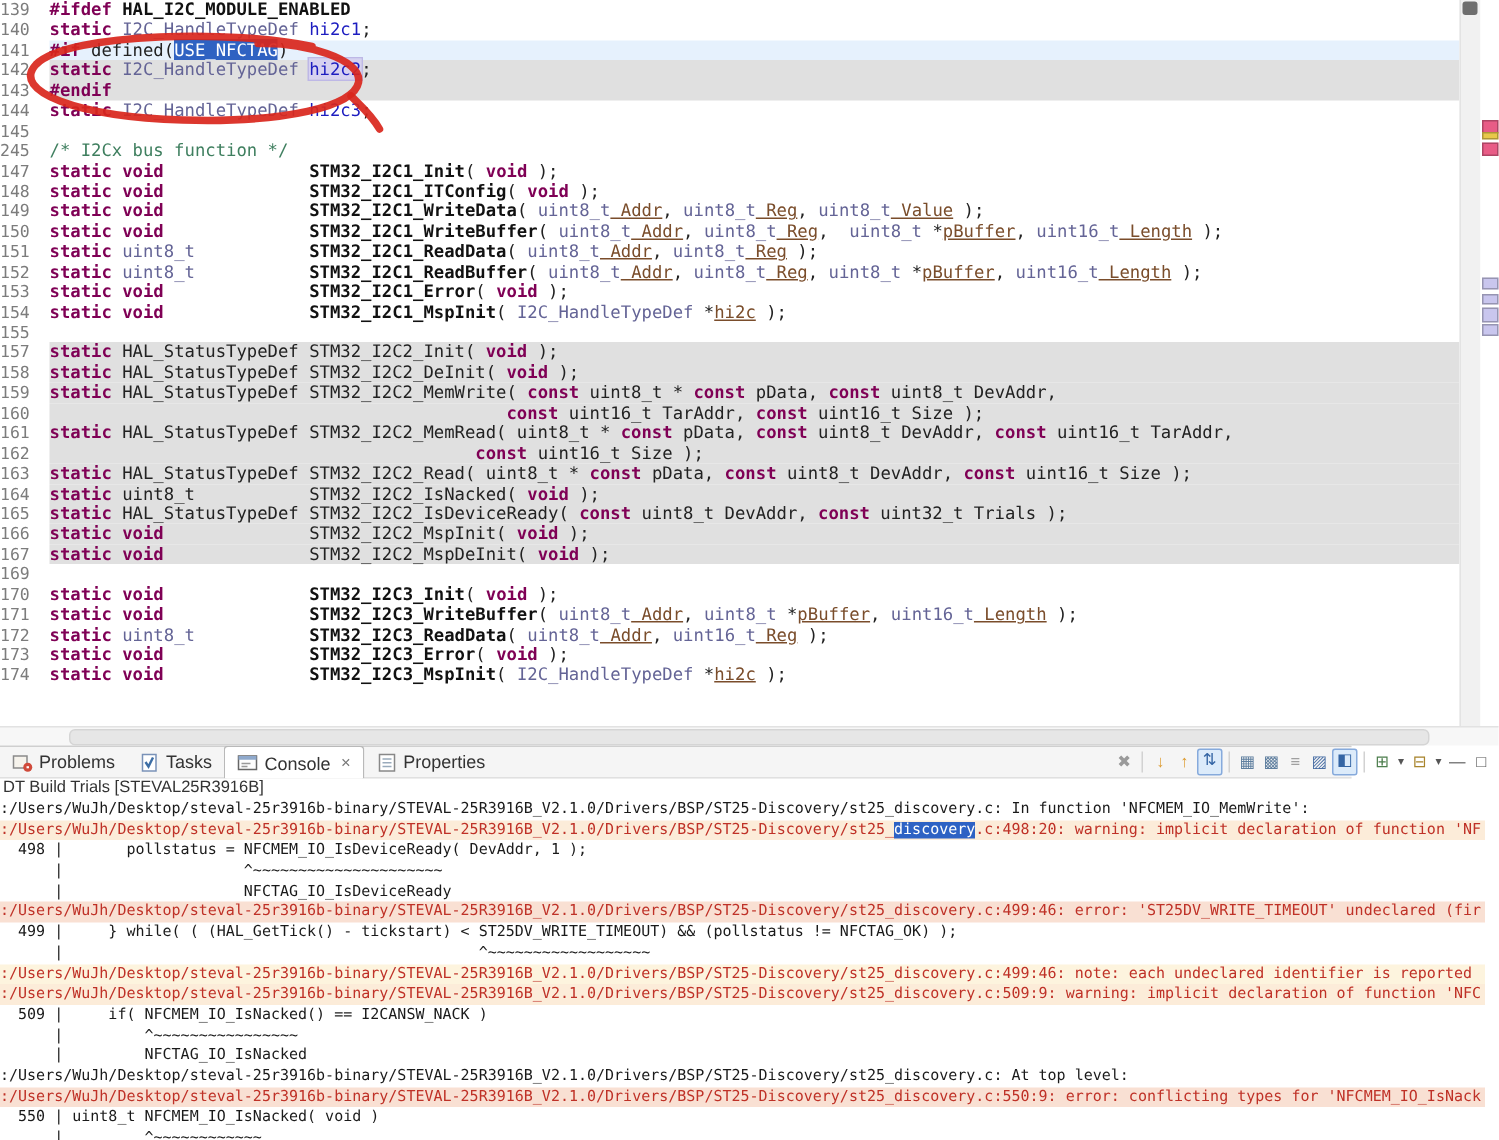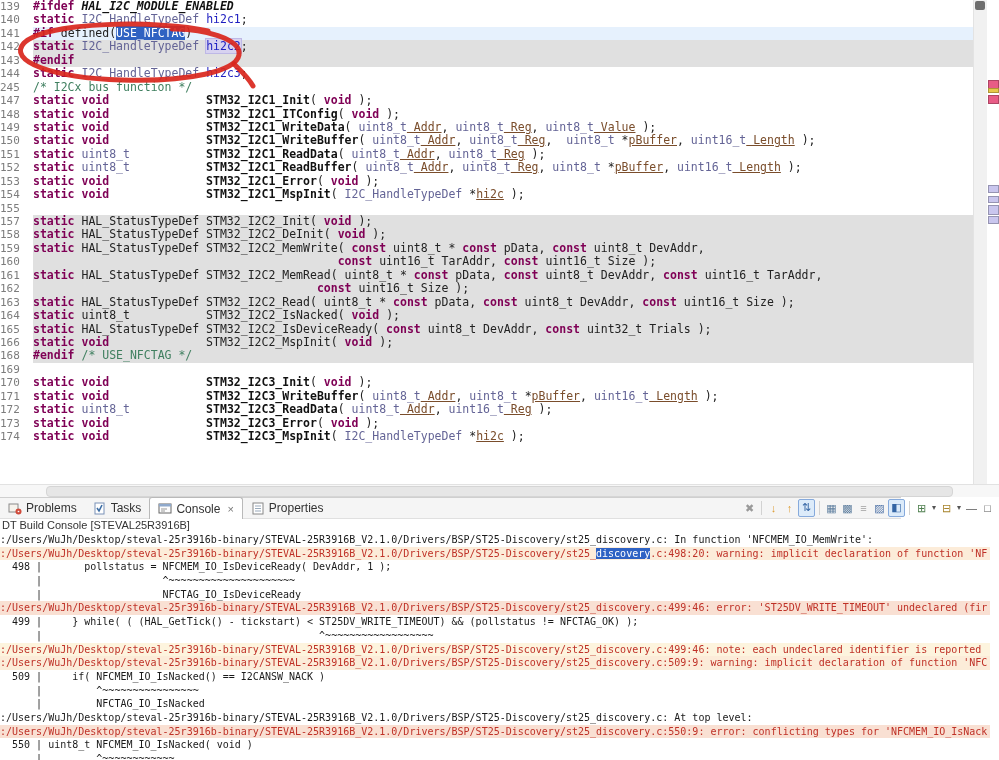--- a/index.html
+++ b/index.html
@@ -15,21 +15,21 @@
   .erow.bg-gray .codetxt{background:#e0e0e0;}
   .erow.bg-cur  .codetxt{background:#e6f1fd;}
   .tk-d{color:#7f0055;font-weight:bold;}
   .tk-k{color:#7f0055;font-weight:bold;}
   .tk-t{color:#646496;}
   .tk-v{color:#1d1dc0;}
   .tk-o{color:#1d1dc0;background:#d7d2f0;outline:1px solid #beb8e6;}
   .tk-p{color:#7a4d2b;text-decoration:underline;}
   .tk-f{color:#111;font-weight:bold;}
   .tk-c{color:#3f7f5f;}
-  .tk-m{color:#111;font-weight:bold;font-style:italic;}
+  .tk-m{color:#111;font-weight:bold;}
   .tk-x{color:#222;}
   .tk-s{color:#fff;background:#2f62c2;}
   
   #vsb{left:973px;top:0;width:13px;height:484px;background:#f1f1f1;border-left:1px solid #e3e3e3;}
   #vsb-thumb{left:975px;top:1px;width:10px;height:9px;background:#6e6e6e;border-radius:2px;}
   #ruler{left:987px;top:0;width:12px;height:484px;background:#fff;}
   .mark{position:absolute;left:988px;width:9px;}
   
   #hsb{left:0;top:484px;width:999px;height:13px;background:#f7f7f7;border-top:1px solid #e2e2e2;box-sizing:border-box;}
   #hsb-thumb{left:46px;top:486px;width:905px;height:9px;background:#e6e6e6;border:1px solid #d5d5d5;border-radius:4px;}
@@ -60,41 +60,42 @@
 <body>
 
 <div id="editor" class="abs">
   <div>
       <div class="erow"><span class="gut">139</span><span class="codetxt"><span class="tk-d">#ifdef</span><span class="tk-m"> HAL_I2C_MODULE_ENABLED</span></span></div>
       <div class="erow"><span class="gut">140</span><span class="codetxt"><span class="tk-k">static</span><span class="tk-x"> </span><span class="tk-t">I2C_HandleTypeDef</span><span class="tk-x"> </span><span class="tk-v">hi2c1</span><span class="tk-x">;</span></span></div>
       <div class="erow bg-cur"><span class="gut">141</span><span class="codetxt"><span class="tk-d">#if</span><span class="tk-x"> defined(</span><span class="tk-s">USE_NFCTAG</span><span class="tk-x">)</span></span></div>
       <div class="erow bg-gray"><span class="gut">142</span><span class="codetxt"><span class="tk-k">static</span><span class="tk-x"> </span><span class="tk-t">I2C_HandleTypeDef</span><span class="tk-x"> </span><span class="tk-o">hi2c2</span><span class="tk-x">;</span></span></div>
       <div class="erow bg-gray"><span class="gut">143</span><span class="codetxt"><span class="tk-d">#endif</span></span></div>
       <div class="erow"><span class="gut">144</span><span class="codetxt"><span class="tk-k">static</span><span class="tk-x"> </span><span class="tk-t">I2C_HandleTypeDef</span><span class="tk-x"> </span><span class="tk-v">hi2c3</span><span class="tk-x">;</span></span></div>
+      <div class="erow"><span class="gut">145</span><span class="codetxt"></span></div>
       <div class="erow"><span class="gut">245</span><span class="codetxt"><span class="tk-c">/* I2Cx bus function */</span></span></div>
       <div class="erow"><span class="gut">147</span><span class="codetxt"><span class="tk-k">static void</span><span class="tk-x">              </span><span class="tk-f">STM32_I2C1_Init</span><span class="tk-x">( </span><span class="tk-k">void</span><span class="tk-x"> );</span></span></div>
       <div class="erow"><span class="gut">148</span><span class="codetxt"><span class="tk-k">static void</span><span class="tk-x">              </span><span class="tk-f">STM32_I2C1_ITConfig</span><span class="tk-x">( </span><span class="tk-k">void</span><span class="tk-x"> );</span></span></div>
       <div class="erow"><span class="gut">149</span><span class="codetxt"><span class="tk-k">static void</span><span class="tk-x">              </span><span class="tk-f">STM32_I2C1_WriteData</span><span class="tk-x">( </span><span class="tk-t">uint8_t</span><span class="tk-p"> Addr</span><span class="tk-x">, </span><span class="tk-t">uint8_t</span><span class="tk-p"> Reg</span><span class="tk-x">, </span><span class="tk-t">uint8_t</span><span class="tk-p"> Value</span><span class="tk-x"> );</span></span></div>
       <div class="erow"><span class="gut">150</span><span class="codetxt"><span class="tk-k">static void</span><span class="tk-x">              </span><span class="tk-f">STM32_I2C1_WriteBuffer</span><span class="tk-x">( </span><span class="tk-t">uint8_t</span><span class="tk-p"> Addr</span><span class="tk-x">, </span><span class="tk-t">uint8_t</span><span class="tk-p"> Reg</span><span class="tk-x">,  </span><span class="tk-t">uint8_t</span><span class="tk-x"> *</span><span class="tk-p">pBuffer</span><span class="tk-x">, </span><span class="tk-t">uint16_t</span><span class="tk-p"> Length</span><span class="tk-x"> );</span></span></div>
       <div class="erow"><span class="gut">151</span><span class="codetxt"><span class="tk-k">static</span><span class="tk-t"> uint8_t</span><span class="tk-x">           </span><span class="tk-f">STM32_I2C1_ReadData</span><span class="tk-x">( </span><span class="tk-t">uint8_t</span><span class="tk-p"> Addr</span><span class="tk-x">, </span><span class="tk-t">uint8_t</span><span class="tk-p"> Reg</span><span class="tk-x"> );</span></span></div>
       <div class="erow"><span class="gut">152</span><span class="codetxt"><span class="tk-k">static</span><span class="tk-t"> uint8_t</span><span class="tk-x">           </span><span class="tk-f">STM32_I2C1_ReadBuffer</span><span class="tk-x">( </span><span class="tk-t">uint8_t</span><span class="tk-p"> Addr</span><span class="tk-x">, </span><span class="tk-t">uint8_t</span><span class="tk-p"> Reg</span><span class="tk-x">, </span><span class="tk-t">uint8_t</span><span class="tk-x"> *</span><span class="tk-p">pBuffer</span><span class="tk-x">, </span><span class="tk-t">uint16_t</span><span class="tk-p"> Length</span><span class="tk-x"> );</span></span></div>
       <div class="erow"><span class="gut">153</span><span class="codetxt"><span class="tk-k">static void</span><span class="tk-x">              </span><span class="tk-f">STM32_I2C1_Error</span><span class="tk-x">( </span><span class="tk-k">void</span><span class="tk-x"> );</span></span></div>
       <div class="erow"><span class="gut">154</span><span class="codetxt"><span class="tk-k">static void</span><span class="tk-x">              </span><span class="tk-f">STM32_I2C1_MspInit</span><span class="tk-x">( </span><span class="tk-t">I2C_HandleTypeDef</span><span class="tk-x"> *</span><span class="tk-p">hi2c</span><span class="tk-x"> );</span></span></div>
       <div class="erow"><span class="gut">155</span><span class="codetxt"></span></div>
       <div class="erow bg-gray"><span class="gut">157</span><span class="codetxt"><span class="tk-k">static</span><span class="tk-x"> HAL_StatusTypeDef STM32_I2C2_Init( </span><span class="tk-k">void</span><span class="tk-x"> );</span></span></div>
       <div class="erow bg-gray"><span class="gut">158</span><span class="codetxt"><span class="tk-k">static</span><span class="tk-x"> HAL_StatusTypeDef STM32_I2C2_DeInit( </span><span class="tk-k">void</span><span class="tk-x"> );</span></span></div>
       <div class="erow bg-gray"><span class="gut">159</span><span class="codetxt"><span class="tk-k">static</span><span class="tk-x"> HAL_StatusTypeDef STM32_I2C2_MemWrite( </span><span class="tk-k">const</span><span class="tk-x"> uint8_t * </span><span class="tk-k">const</span><span class="tk-x"> pData, </span><span class="tk-k">const</span><span class="tk-x"> uint8_t DevAddr,</span></span></div>
       <div class="erow bg-gray"><span class="gut">160</span><span class="codetxt"><span class="tk-x">                                            </span><span class="tk-k">const</span><span class="tk-x"> uint16_t TarAddr, </span><span class="tk-k">const</span><span class="tk-x"> uint16_t Size );</span></span></div>
       <div class="erow bg-gray"><span class="gut">161</span><span class="codetxt"><span class="tk-k">static</span><span class="tk-x"> HAL_StatusTypeDef STM32_I2C2_MemRead( uint8_t * </span><span class="tk-k">const</span><span class="tk-x"> pData, </span><span class="tk-k">const</span><span class="tk-x"> uint8_t DevAddr, </span><span class="tk-k">const</span><span class="tk-x"> uint16_t TarAddr,</span></span></div>
       <div class="erow bg-gray"><span class="gut">162</span><span class="codetxt"><span class="tk-x">                                         </span><span class="tk-k">const</span><span class="tk-x"> uint16_t Size );</span></span></div>
       <div class="erow bg-gray"><span class="gut">163</span><span class="codetxt"><span class="tk-k">static</span><span class="tk-x"> HAL_StatusTypeDef STM32_I2C2_Read( uint8_t * </span><span class="tk-k">const</span><span class="tk-x"> pData, </span><span class="tk-k">const</span><span class="tk-x"> uint8_t DevAddr, </span><span class="tk-k">const</span><span class="tk-x"> uint16_t Size );</span></span></div>
       <div class="erow bg-gray"><span class="gut">164</span><span class="codetxt"><span class="tk-k">static</span><span class="tk-x"> uint8_t           STM32_I2C2_IsNacked( </span><span class="tk-k">void</span><span class="tk-x"> );</span></span></div>
       <div class="erow bg-gray"><span class="gut">165</span><span class="codetxt"><span class="tk-k">static</span><span class="tk-x"> HAL_StatusTypeDef STM32_I2C2_IsDeviceReady( </span><span class="tk-k">const</span><span class="tk-x"> uint8_t DevAddr, </span><span class="tk-k">const</span><span class="tk-x"> uint32_t Trials );</span></span></div>
       <div class="erow bg-gray"><span class="gut">166</span><span class="codetxt"><span class="tk-k">static void</span><span class="tk-x">              STM32_I2C2_MspInit( </span><span class="tk-k">void</span><span class="tk-x"> );</span></span></div>
-      <div class="erow bg-gray"><span class="gut">168</span><span class="codetxt"><span class="tk-d">#endif</span><span class="tk-x"> </span><span class="tk-c">/* USE_NFCTAG */</span></span></div>
+      <div class="erow bg-gray"><span class="gut">167</span><span class="codetxt"><span class="tk-k">static void</span><span class="tk-x">              STM32_I2C2_MspDeInit( </span><span class="tk-k">void</span><span class="tk-x"> );</span></span></div>
       <div class="erow"><span class="gut">169</span><span class="codetxt"></span></div>
       <div class="erow"><span class="gut">170</span><span class="codetxt"><span class="tk-k">static void</span><span class="tk-x">              </span><span class="tk-f">STM32_I2C3_Init</span><span class="tk-x">( </span><span class="tk-k">void</span><span class="tk-x"> );</span></span></div>
       <div class="erow"><span class="gut">171</span><span class="codetxt"><span class="tk-k">static void</span><span class="tk-x">              </span><span class="tk-f">STM32_I2C3_WriteBuffer</span><span class="tk-x">( </span><span class="tk-t">uint8_t</span><span class="tk-p"> Addr</span><span class="tk-x">, </span><span class="tk-t">uint8_t</span><span class="tk-x"> *</span><span class="tk-p">pBuffer</span><span class="tk-x">, </span><span class="tk-t">uint16_t</span><span class="tk-p"> Length</span><span class="tk-x"> );</span></span></div>
       <div class="erow"><span class="gut">172</span><span class="codetxt"><span class="tk-k">static</span><span class="tk-t"> uint8_t</span><span class="tk-x">           </span><span class="tk-f">STM32_I2C3_ReadData</span><span class="tk-x">( </span><span class="tk-t">uint8_t</span><span class="tk-p"> Addr</span><span class="tk-x">, </span><span class="tk-t">uint16_t</span><span class="tk-p"> Reg</span><span class="tk-x"> );</span></span></div>
       <div class="erow"><span class="gut">173</span><span class="codetxt"><span class="tk-k">static void</span><span class="tk-x">              </span><span class="tk-f">STM32_I2C3_Error</span><span class="tk-x">( </span><span class="tk-k">void</span><span class="tk-x"> );</span></span></div>
       <div class="erow"><span class="gut">174</span><span class="codetxt"><span class="tk-k">static void</span><span class="tk-x">              </span><span class="tk-f">STM32_I2C3_MspInit</span><span class="tk-x">( </span><span class="tk-t">I2C_HandleTypeDef</span><span class="tk-x"> *</span><span class="tk-p">hi2c</span><span class="tk-x"> );</span></span></div>
     </div>
 </div>
 
 <svg id="annot" class="abs" width="300" height="110" viewBox="0 0 300 110">
@@ -163,21 +164,21 @@
     <div class="tbtn active" style="color: rgb(52, 101, 164);">◧</div>
     <div class="tsep"></div>
     <div class="tbtn" style="color: rgb(78, 127, 78);">⊞</div>
     <div class="tbtn tdrop" style="color: rgb(85, 85, 85);">▾</div>
     <div class="tbtn" style="color: rgb(168, 132, 44);">⊟</div>
     <div class="tbtn tdrop" style="color: rgb(85, 85, 85);">▾</div>
     <div class="tbtn" style="color: rgb(85, 85, 85);">—</div>
     <div class="tbtn" style="color: rgb(85, 85, 85);">□</div>
   </div>
 
-<div id="ctitle" class="abs">DT Build Console [STEVAL25R3916B]</div>
+<div id="ctitle" class="abs">DT Build Trials [STEVAL25R3916B]</div>
 
 <div id="console" class="abs">
     <pre class="cline cl-k"><span>:/Users/WuJh/Desktop/steval-25r3916b-binary/STEVAL-25R3916B_V2.1.0/Drivers/BSP/ST25-Discovery/st25_discovery.c: In function 'NFCMEM_IO_MemWrite':</span></pre>
     <pre class="cline cl-w"><span>:/Users/WuJh/Desktop/steval-25r3916b-binary/STEVAL-25R3916B_V2.1.0/Drivers/BSP/ST25-Discovery/st25_</span><span class="csel">discovery</span><span>.c:498:20: warning: implicit declaration of function 'NF</span></pre>
     <pre class="cline cl-k"><span>  498 |       pollstatus = NFCMEM_IO_IsDeviceReady( DevAddr, 1 );</span></pre>
     <pre class="cline cl-k"><span>      |                    ^~~~~~~~~~~~~~~~~~~~~~</span></pre>
     <pre class="cline cl-k"><span>      |                    NFCTAG_IO_IsDeviceReady</span></pre>
     <pre class="cline cl-e"><span>:/Users/WuJh/Desktop/steval-25r3916b-binary/STEVAL-25R3916B_V2.1.0/Drivers/BSP/ST25-Discovery/st25_discovery.c:499:46: error: 'ST25DV_WRITE_TIMEOUT' undeclared (fir</span></pre>
     <pre class="cline cl-k"><span>  499 |     } while( ( (HAL_GetTick() - tickstart) &lt; ST25DV_WRITE_TIMEOUT) &amp;&amp; (pollstatus != NFCTAG_OK) );</span></pre>
     <pre class="cline cl-k"><span>      |                                              ^~~~~~~~~~~~~~~~~~~</span></pre>

